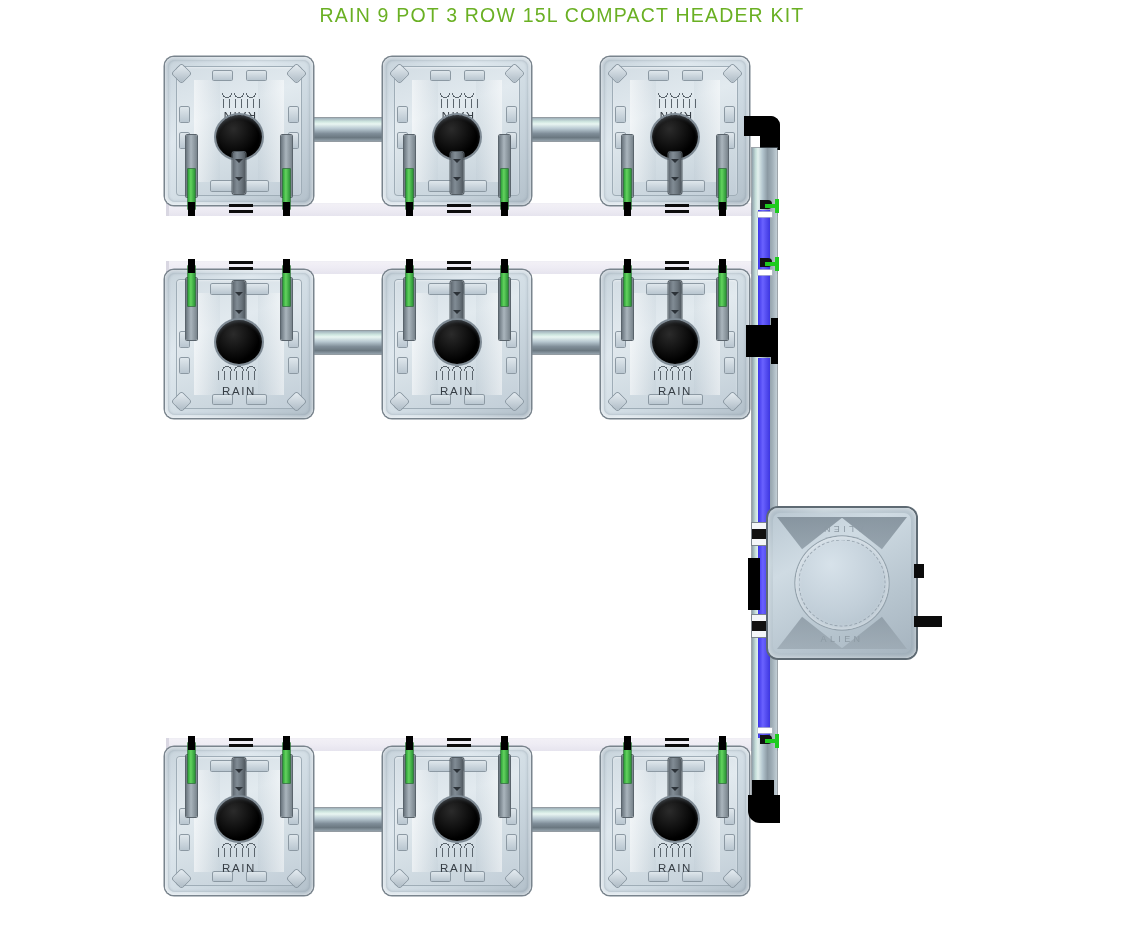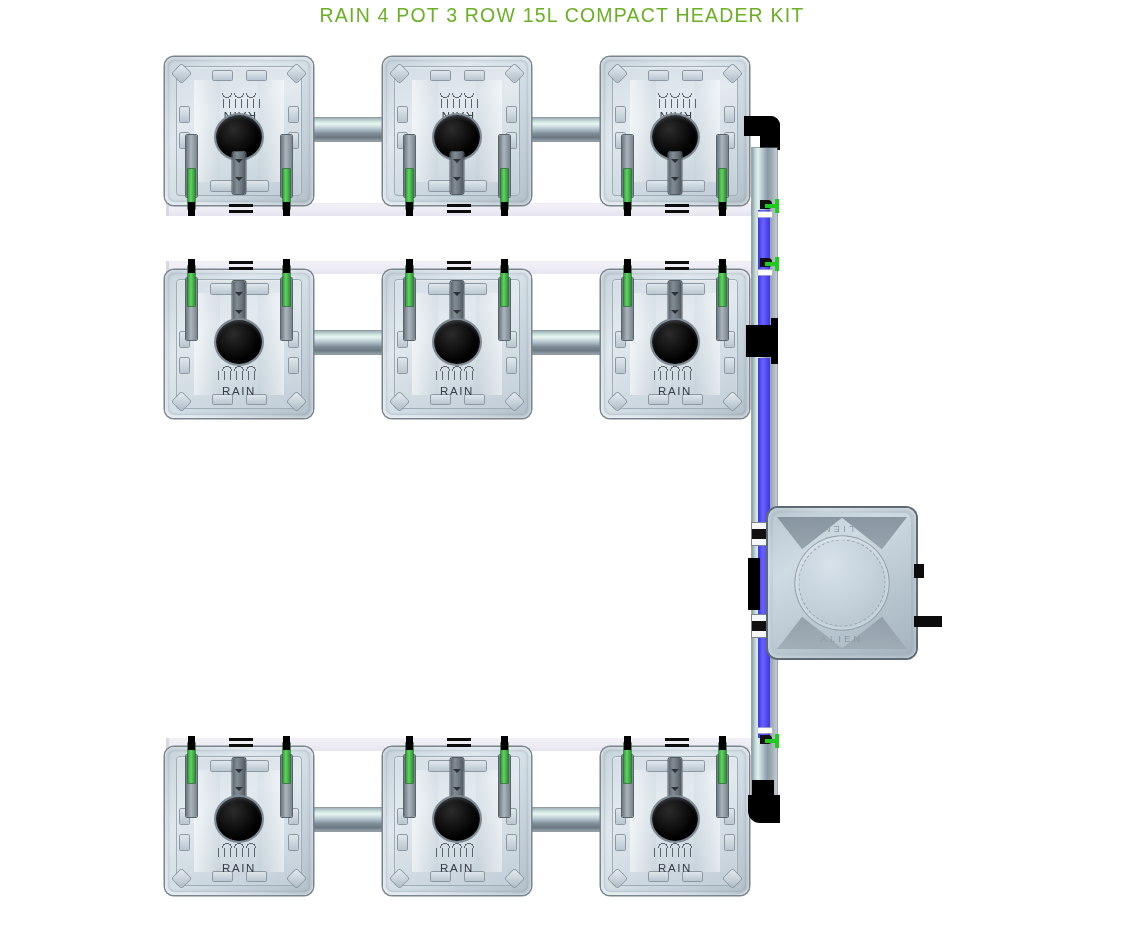--- a/index.html
+++ b/index.html
@@ -243,21 +243,21 @@
   .res-brand.flip { transform:translateX(-50%) rotate(180deg); }
   .res-port {
     position:absolute; background:#0b0b0b;
   }
 </style>
 </head>
 <body>
 
 <div id="stage">
 
-  <div class="title">RAIN 4 POT 3 ROW 15L COMPACT HEADER KIT</div>
+  <div class="title">RAIN 9 POT 3 ROW 15L COMPACT HEADER KIT</div>
 
   <div>
 
     <div class="tray-bar" style="left:166px; top:203px; width:612px;"></div>
     <div class="tray-tick" style="left:166px; top:203px;"></div>
 
     <div class="hpipe" style="left:305px; top:118px; width:85px;"></div>
     <div class="hpipe" style="left:523px; top:118px; width:85px;"></div>
 
     <div class="pot" style="left:165px; top:57px;">

